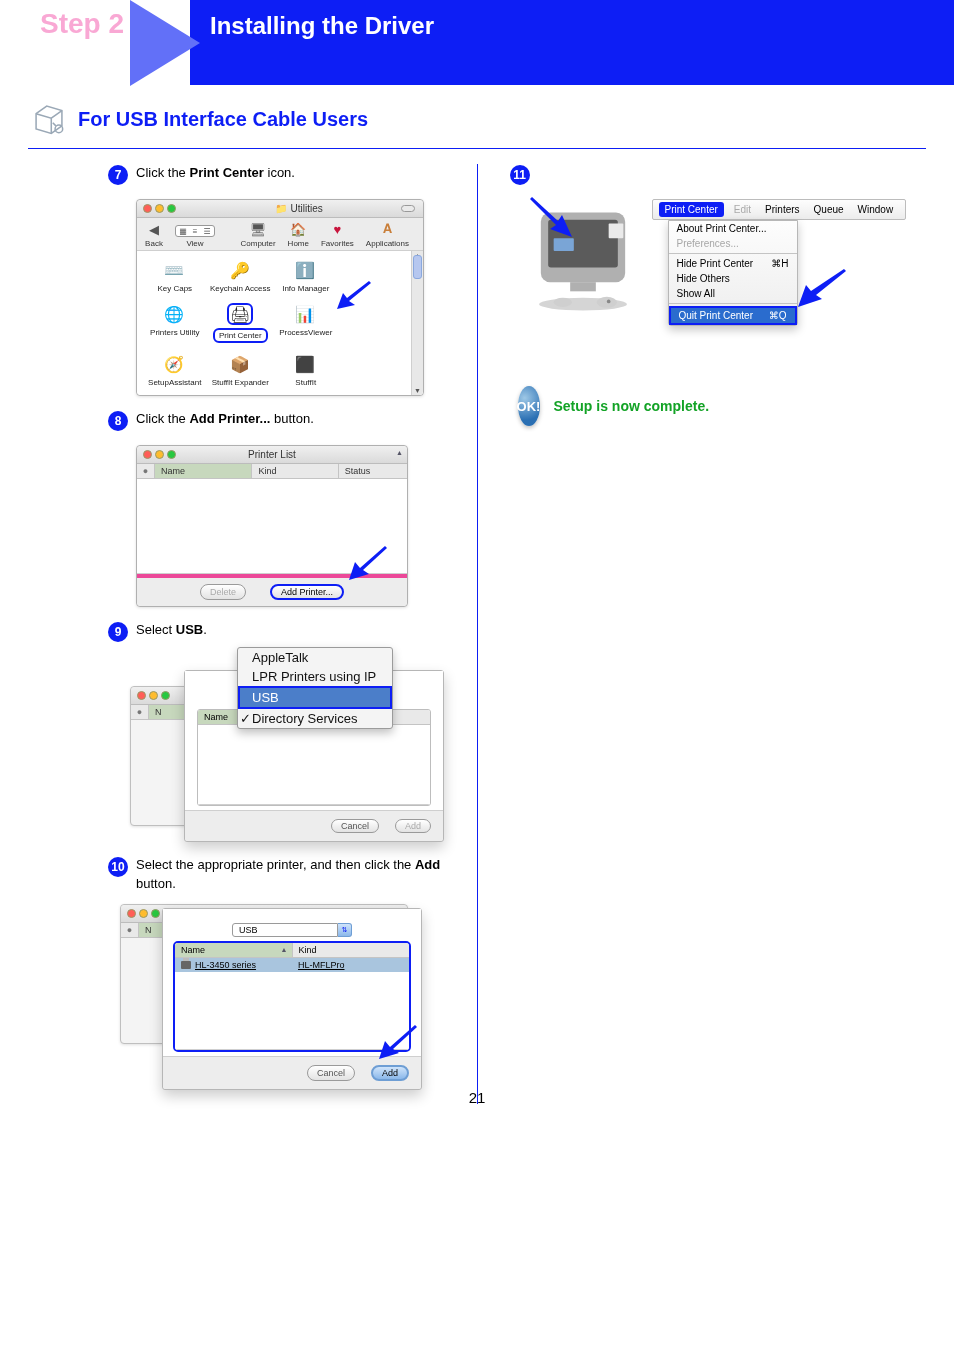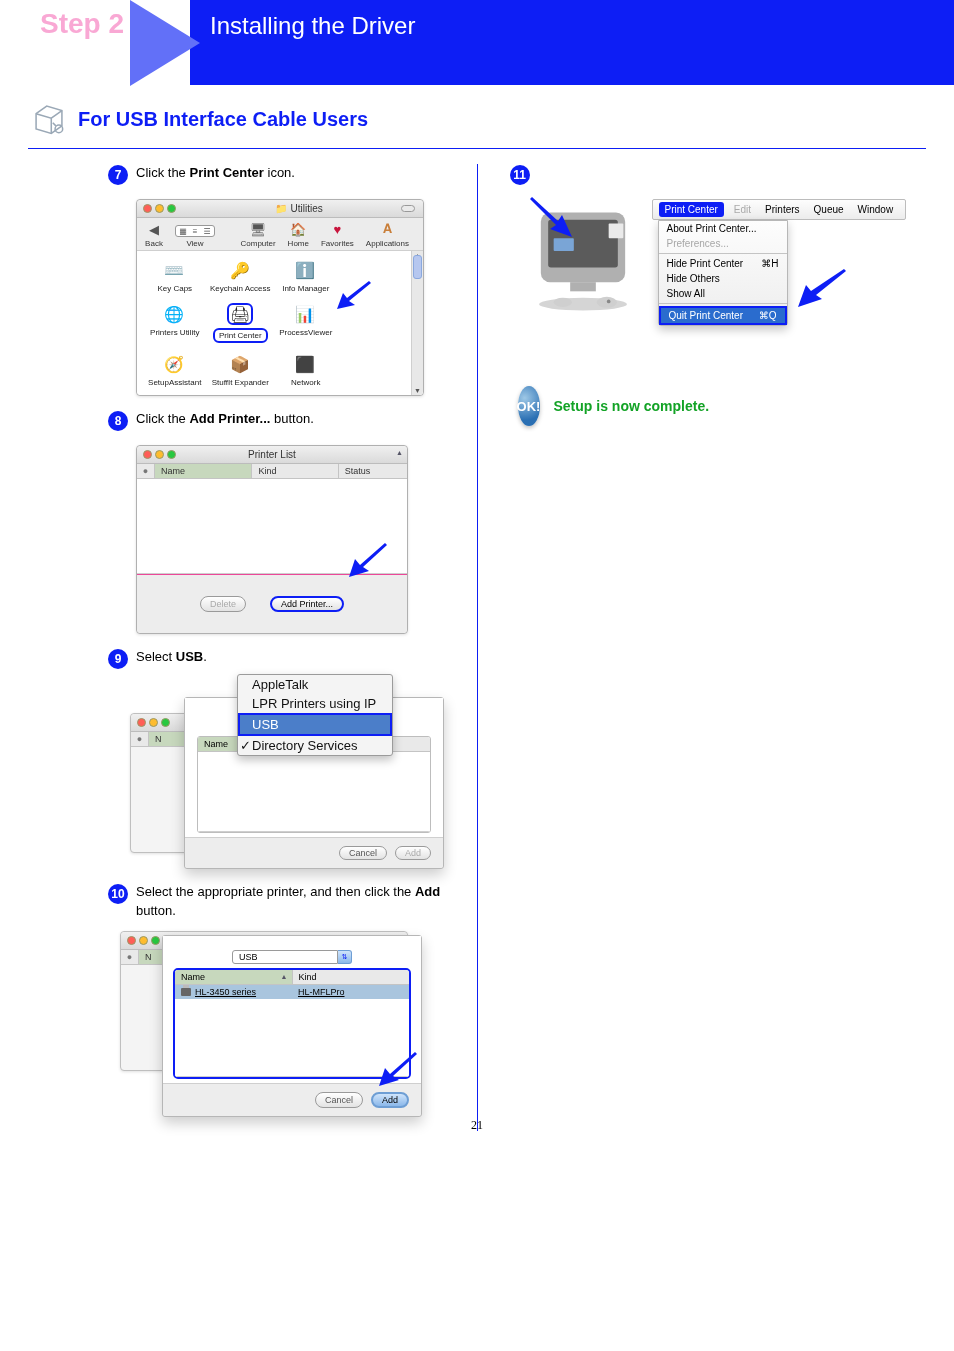--- a/index.html
+++ b/index.html
@@ -46,21 +46,21 @@
       font-size: 28px;
       font-weight: bold;
       position: absolute;
       left: 40px;
       top: 8px;
       color: #f9a8d4;
       z-index: 3;
     }
     .header-heading {
       font-size: 24px;
-      font-weight: normal;
+      font-weight: bold;
     }
     .printer-icon-row {
       margin: 15px 0 10px 30px;
       display: flex;
       align-items: center;
       gap: 10px;
     }
     .printer-svg-icon {
       width: 38px;
       height: 38px;
@@ -204,21 +204,21 @@
       background: #e9e9e9;
       border-bottom: 1px solid #c4c4c4;
       font-size: 9px;
     }
     .list-header div { padding: 2px 6px; border-right: 1px solid #c4c4c4; }
     .lh-mark { width: 18px; display: flex; justify-content: center; color: #777; }
     .lh-name { flex: 1.5; background: #c7d8bd; }
     .lh-kind { flex: 1.3; }
     .lh-stat { flex: 1; border-right: none !important; }
     .list-body { background: #fff; height: 95px; border-bottom: 1px solid #cfcfcf; }
-    .footer-btns { display: flex; justify-content: center; gap: 24px; background: #ededed; padding: 21px 0; border-radius: 0 0 4px 4px; border-top: 1px solid #ec4899; }
+    .footer-btns { display: flex; justify-content: center; gap: 24px; background: #ededed; padding: 6px 0; border-radius: 0 0 4px 4px; border-top: 4px solid #ec4899; }
     .aqua-btn {
       font-size: 9px;
       border: 1px solid #9a9a9a;
       border-radius: 9px;
       background: linear-gradient(#fff,#e3e3e3);
       padding: 1px 9px;
       color: #555;
     }
     .aqua-btn.primary { border: 2px solid #0d1ef5; color: #000; }
     .aqua-btn.blue { background: linear-gradient(#cfe4fb,#8bb8ea); border-color: #6e9ed4; color: #000; }
@@ -286,22 +286,21 @@
       gap: 14px;
       margin: 6px 0 0 40px;
       align-items: flex-start;
       position: relative;
     }
     .page-num {
       position: absolute;
       bottom: 38px;
       left: 50%;
       transform: translateX(-50%);
-      font-size: 12px;
-      font-family: Liberation Serif, serif;
+      font-size: 15px;
     }
     
     .behind-win {
       position: absolute;
       left: -6px;
       top: 16px;
       width: 288px;
       height: 140px;
       background: #f4f4f4;
       border: 1px solid #bfbfbf;
@@ -316,21 +315,21 @@
       margin: 0 0 0 36px;
       width: 260px;
       background: #f0f0f0;
       border: 1px solid #b6b6b6;
       border-radius: 3px;
       box-shadow: 0 6px 14px rgba(0,0,0,0.2);
     }
     .sheet-body { padding: 38px 0 4px 0; position: relative; background: #fff; }
     .sheet-body.usb .sel-list { margin: 0 10px; }
     .sheet-body.usb .sel-list .list-body { height: 90px; }
-    .sheet-footer { display: flex; justify-content: flex-end; gap: 8px; padding: 8px 12px; background: #ededed; border-top: 1px solid #cfcfcf; border-radius: 0 0 3px 3px; }
+    .sheet-footer { display: flex; justify-content: flex-end; gap: 16px; padding: 8px 12px; background: #ededed; border-top: 1px solid #cfcfcf; border-radius: 0 0 3px 3px; }
     .grey-txt { color: #aaa; }
   </style>
 </head>
 <body>
 
 <div class="header-band">
   <div class="header-tab"></div>
   <div class="step-title">Step 2</div>
   <div class="header-wedge"></div>
   <div class="header-content">
@@ -434,21 +433,21 @@
           <div class="grid-item">
               <span class="app-ico">🧭</span>
               <span>SetupAssistant</span>
             </div>
           <div class="grid-item">
               <span class="app-ico">📦</span>
               <span>StuffIt Expander</span>
             </div>
           <div class="grid-item">
               <span class="app-ico">⬛</span>
-              <span>Network</span>
+              <span>StuffIt</span>
             </div>
           <div></div>
         </div>
         <div class="scroll-track">
           <span class="scroll-arrow scroll-up">▲</span>
           <span class="scroll-thumb"></span>
           <span class="scroll-arrow scroll-dn">▼</span>
         </div>
         <svg class="arrow-callout" style="left:194px; top:30px; width:42px; height:30px;" viewBox="0 0 42 30">
           <polygon points="40,2 18,20 24,24 6,28 12,12 16,17 38,0" fill="#0d1ef5"></polygon>
@@ -611,21 +610,21 @@
         <circle cx="88" cy="109" r="2" fill="#888"></circle>
       </svg>
       <div style="position:relative;">
         <div class="menu-bar">
           <span class="mb-item active">Print Center</span>
           <span class="mb-item dim">Edit</span>
           <span class="mb-item">Printers</span>
           <span class="mb-item">Queue</span>
           <span class="mb-item">Window</span>
         </div>
-        <div class="dd-menu" style="position:absolute; left:6px;">
+        <div class="dd-menu" style="position:absolute; left:16px;">
           <div class="dd-row">
               <span>About Print Center...</span>
             </div>
           <div class="dd-row dd-dim">
               <span>Preferences...</span>
             </div>
           <div class="dd-sep"></div>
           <div class="dd-row">
               <span>Hide Print Center</span>
               <span>⌘H</span>

